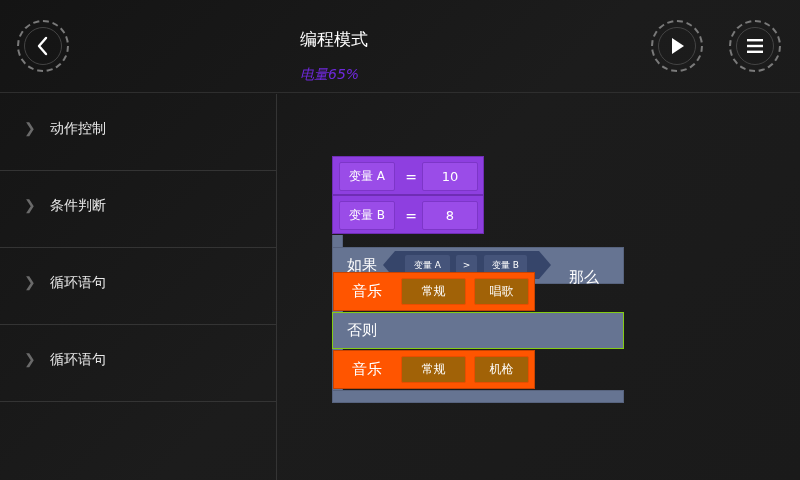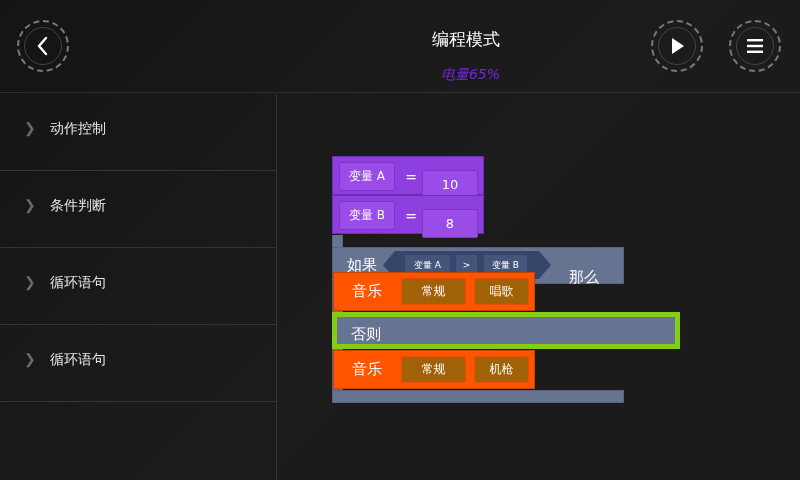--- a/index.html
+++ b/index.html
@@ -13,45 +13,45 @@
   .header { position: absolute; left: 0; top: 0; width: 800px; height: 93px; border-bottom: 1px solid #2e2e2e; }
   .circle-btn {
     position: absolute; width: 52px; height: 52px; border-radius: 50%;
     border: 2px dashed #7a7a7a; display: flex; align-items: center; justify-content: center;
     cursor: pointer;
   }
   .circle-btn .inner {
     width: 38px; height: 38px; border-radius: 50%; border: 1px solid #444;
     display: flex; align-items: center; justify-content: center;
   }
-  .title-wrap { position: absolute; left: 300px; top: 28px; width: 200px; text-align: right; }
+  .title-wrap { position: absolute; left: 300px; top: 28px; width: 200px; text-align: left; }
   .title { font-size: 17px; color: #fff; line-height: 22px; }
   .subtitle { font-size: 14px; color: #6d28d9; line-height: 20px; margin-top: 14px; font-style: italic; }
 
   .sidebar { position: absolute; left: 0; top: 94px; width: 277px; height: 386px; border-right: 1px solid #343434; }
   .side-item { height: 77px; border-bottom: 1px solid #343434; display: flex; align-items: flex-start; padding-top: 26px; cursor: pointer; }
   .side-item .chev { width: 50px; padding-left: 24px; color: #6a6a6a; font-size: 14px; line-height: 16px; }
   .side-item .lbl { font-size: 14px; color: #e8e8e8; line-height: 16px; }
 
   .canvas { position: absolute; left: 278px; top: 94px; width: 522px; height: 386px; }
 
   .blk { position: absolute; display: flex; align-items: center; }
   .start { left: 54px; top: 23px; width: 148px; height: 39px; background: #ffa600; border: 1px solid #e79600; }
   .start .kw { font-size: 15px; color: #fff; margin-left: 16px; width: 62px; }
   .start .pill { width: 64px; height: 28px; border: 1px solid #f29900; background: #ffab0a; border-radius: 2px; font-size: 10px; color: #fff; display:flex; align-items:center; justify-content:center; cursor:pointer; }
 
   .var { left: 54px; width: 152px; height: 39px; background: #8e3fe0; border: 1px solid #6f2db5; }
   .var .vpill { position: absolute; left: 6px; top: 5px; width: 56px; height: 29px; background: #9a4ce8; border: 1px solid #7d36c8; border-radius: 2px; font-size: 12px; color: #fff; display:flex; align-items:center; justify-content:center; cursor:pointer; }
   .var .eq { position: absolute; left: 68px; top: 0; width: 20px; height: 39px; font-size: 14px; color: #fff; display:flex; align-items:center; justify-content:center; }
-  .var .val { position: absolute; left: 89px; top: 5px; width: 56px; height: 29px; background: #9a4ce8; border: 1px solid #7d36c8; border-radius: 2px; font-size: 13px; color: #fff; display:flex; align-items:center; justify-content:center; cursor:pointer;margin-top:8px; }
+  .var .val { position: absolute; left: 89px; top: 5px; width: 56px; height: 29px; background: #9a4ce8; border: 1px solid #7d36c8; border-radius: 2px; font-size: 13px; color: #fff; display:flex; align-items:center; justify-content:center; cursor:pointer; }
 
   .ifblk { position: absolute; left: 54px; top: 141px; width: 292px; height: 168px; }
   .ifblk .rail { position: absolute; left: 0; top: 0; width: 11px; height: 168px; background: #667492; border: 1px solid #57637e; border-top: none; }
   .ifblk .head { position: absolute; left: 0; top: 0; width: 292px; height: 37px; background: #667492; border: 1px solid #57637e; margin-top: 12px; }
-  .ifblk .else { position: absolute; left: 0; top: 77px; width: 348px; height: 37px; background: #667492; border: 5px solid #84cc16; }
+  .ifblk .else { position: absolute; left: 0; top: 77px; width: 292px; height: 37px; background: #667492; border: 1px solid #84cc16; }
   .ifblk .foot { position: absolute; left: 0; top: 155px; width: 292px; height: 13px; background: #667492; border: 1px solid #57637e; }
   .head .kw-if { position: absolute; left: 14px; top: 0; height: 35px; display:flex; align-items:center; font-size: 15px; color: #fff; }
   .head .kw-then { position: absolute; left: 236px; top: 12px; height: 35px; display:flex; align-items:center; font-size: 15px; color: #fff; }
   .cond { position: absolute; left: 50px; top: 3px; width: 168px; height: 28px; background: #36456a;
           clip-path: polygon(12px 0, 156px 0, 168px 50%, 156px 100%, 12px 100%, 0 50%); }
   .cond .cp { position: absolute; top: 4px; height: 20px; background: #45547a; border-radius: 2px; font-size: 9px; color: #fff; display:flex; align-items:center; justify-content:center; cursor:pointer; }
   .else .kw-else { position: absolute; left: 14px; top: 0; height: 35px; display:flex; align-items:center; font-size: 15px; color: #fff; }
 
   .music { position: absolute; left: 1px; width: 202px; height: 39px; background: #ff5500; border: 1px solid #c94300; }
   .music .kw { position: absolute; left: 18px; top: 0; height: 37px; display:flex; align-items:center; font-size: 15px; color: #fff; }

